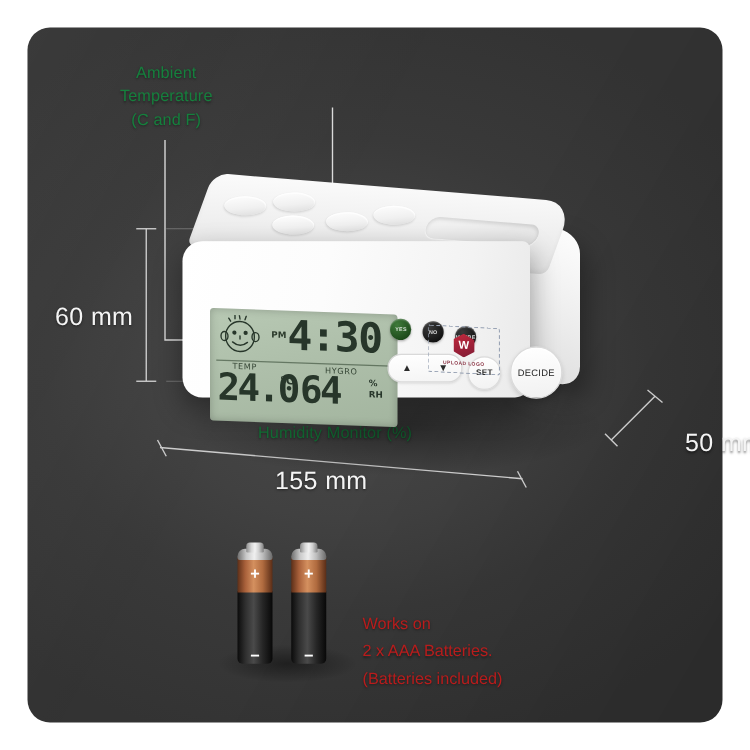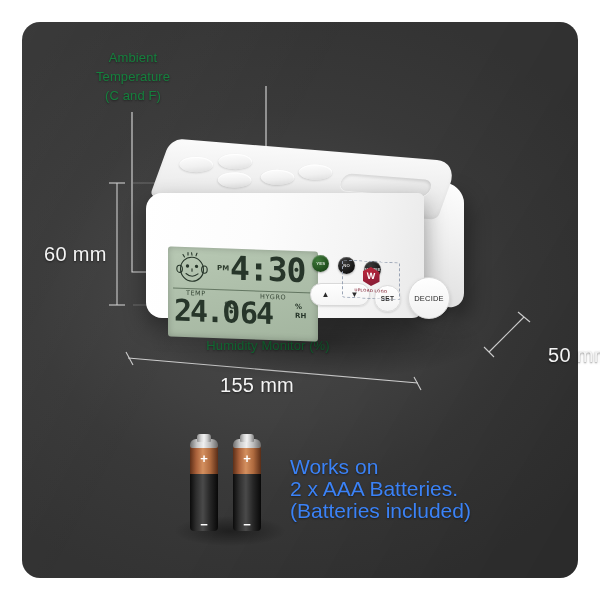--- a/index.html
+++ b/index.html
@@ -60,25 +60,26 @@
     position: absolute;
     color: #f4f4f4;
     font-size: 20px;
     font-weight: normal;
     letter-spacing: 0.3px;
     text-shadow: 0 1px 2px rgba(0,0,0,0.5);
     white-space: nowrap;
   }
   .battery-text {
     position: absolute;
-    color: #3b82f6;
-    font-size: 21px;
+    color: #b91c1c;
+    font-size: 13px;
     line-height: 22px;
     white-space: pre-line;
     text-shadow: 0 1px 2px rgba(0,0,0,0.45);
+    margin-top: 32px;
   }
 
   
   #lines {
     position: absolute;
     left: 0; top: 0;
     width: 600px; height: 600px;
     pointer-events: none;
   }
 

